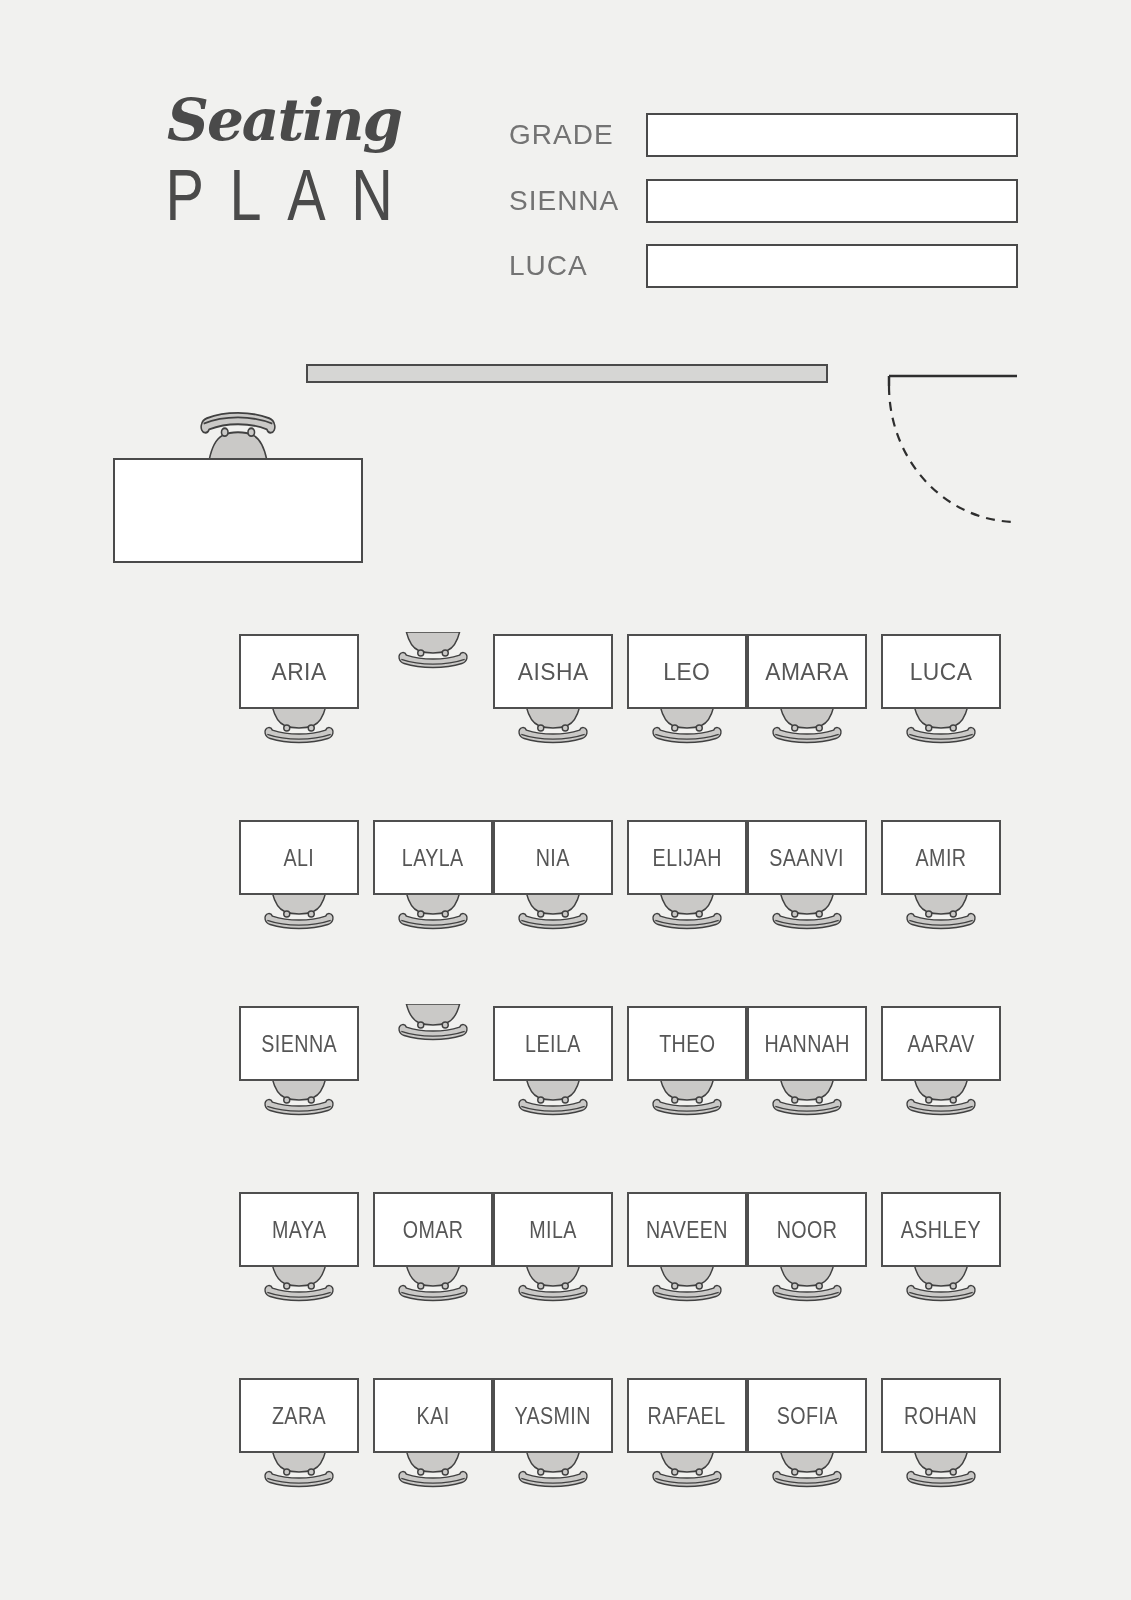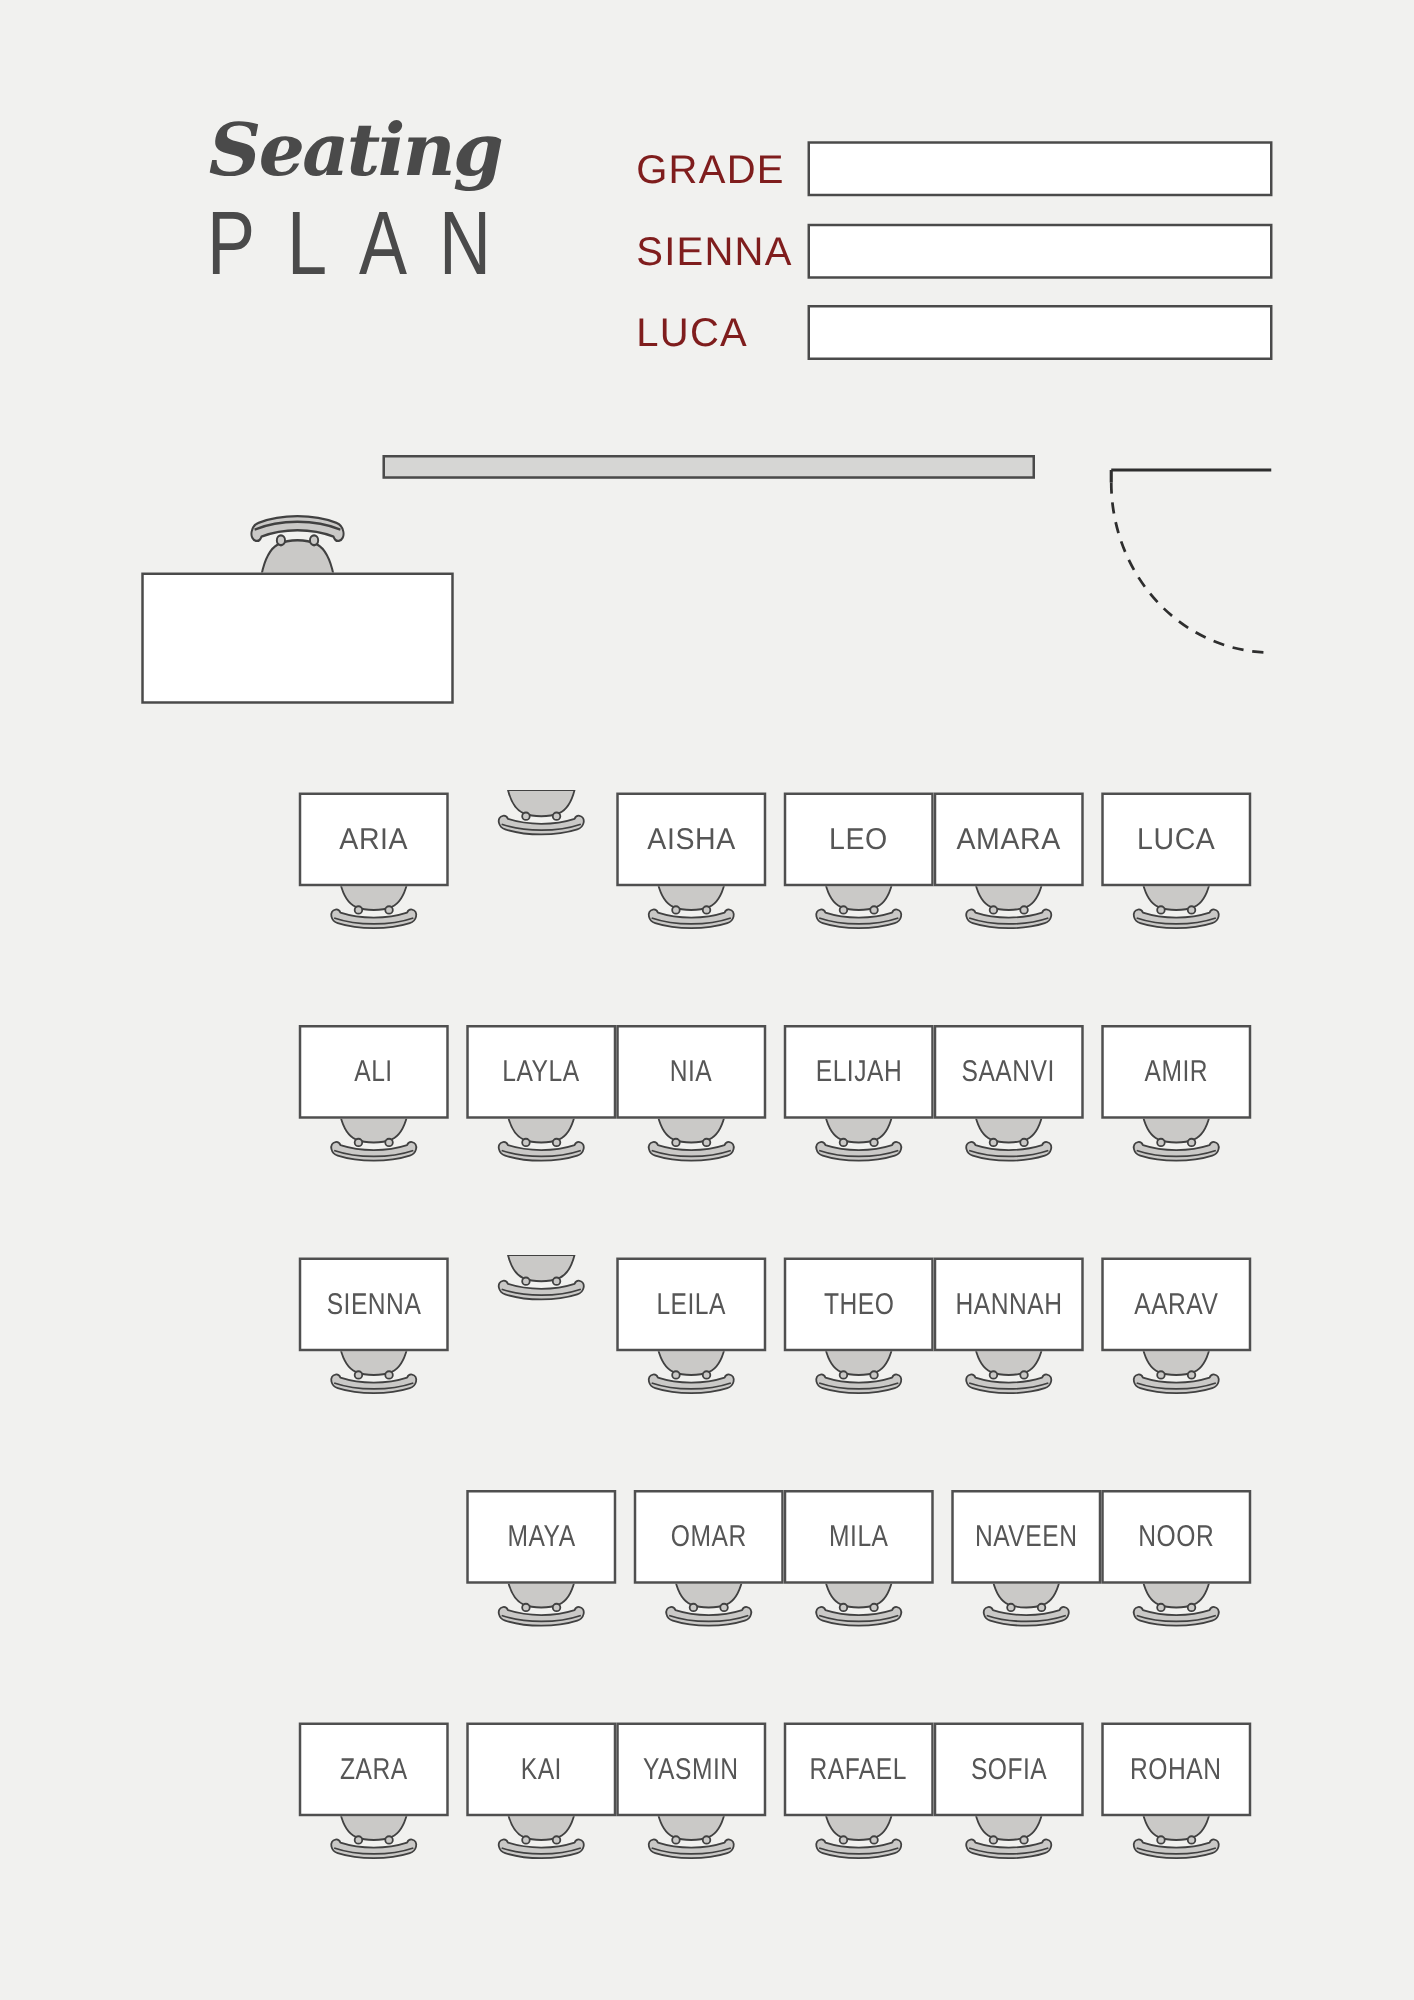--- a/index.html
+++ b/index.html
@@ -46,23 +46,23 @@
     white-space: nowrap;
   }
 
   
   .form-label {
     position: absolute;
     left: 509px;
     width: 135px;
     height: 44px;
     line-height: 44px;
-    font-size: 32px;
+    font-size: 28px;
     letter-spacing: 1px;
-    color: #7f1d1d;
+    color: #737373;
     white-space: nowrap;
   }
   .form-input {
     position: absolute;
     left: 646px;
     width: 372px;
     height: 44px;
     background: #ffffff;
     border: 2px solid #4a4a4a;
     outline: none;
@@ -531,20 +531,34 @@
       <svg class="chair" viewBox="0 0 100 52" preserveAspectRatio="none">
         <g fill="#cac9c7" stroke="#414141" stroke-width="2" stroke-linejoin="round">
           <path d="M 13 0 C 16 12 21 22 30 26 C 36 28.4 43 29.5 50 29.5 C 57 29.5 64 28.4 70 26 C 79 22 84 12 87 0 Z"></path>
           <circle cx="33" cy="29.5" r="4.2"></circle>
           <circle cx="67" cy="29.5" r="4.2"></circle>
           <path d="M 7.5 29 C 4 29.5 2 33 3 37 C 3.8 40.5 6 43 10 44.3 C 22 48.2 35 50 50 50 C 65 50 78 48.2 90 44.3 C 94 43 96.2 40.5 97 37 C 98 33 96 29.5 92.5 29 C 90 28.6 88 30 87 32.5 C 75.5 36.3 63 38 50 38 C 37 38 24.5 36.3 13 32.5 C 12 30 10 28.6 7.5 29 Z"></path>
           <path d="M 6 38.5 C 19 43 33.5 45.2 50 45.2 C 66.5 45.2 81 43 94 38.5" fill="none"></path>
         </g>
       </svg>
     </div>
+          <div class="desk-unit">
+      <div class="desk-top">
+        <span class="desk-name">ASHLEY</span>
+      </div>
+      <svg class="chair" viewBox="0 0 100 52" preserveAspectRatio="none">
+        <g fill="#cac9c7" stroke="#414141" stroke-width="2" stroke-linejoin="round">
+          <path d="M 13 0 C 16 12 21 22 30 26 C 36 28.4 43 29.5 50 29.5 C 57 29.5 64 28.4 70 26 C 79 22 84 12 87 0 Z"></path>
+          <circle cx="33" cy="29.5" r="4.2"></circle>
+          <circle cx="67" cy="29.5" r="4.2"></circle>
+          <path d="M 7.5 29 C 4 29.5 2 33 3 37 C 3.8 40.5 6 43 10 44.3 C 22 48.2 35 50 50 50 C 65 50 78 48.2 90 44.3 C 94 43 96.2 40.5 97 37 C 98 33 96 29.5 92.5 29 C 90 28.6 88 30 87 32.5 C 75.5 36.3 63 38 50 38 C 37 38 24.5 36.3 13 32.5 C 12 30 10 28.6 7.5 29 Z"></path>
+          <path d="M 6 38.5 C 19 43 33.5 45.2 50 45.2 C 66.5 45.2 81 43 94 38.5" fill="none"></path>
+        </g>
+      </svg>
+    </div>
         </div>
       </div>
       <div class="desk-row">
         <div class="desk-group">
           <div class="desk-unit">
       <div class="desk-top">
         <span class="desk-name">ZARA</span>
       </div>
       <svg class="chair" viewBox="0 0 100 52" preserveAspectRatio="none">
         <g fill="#cac9c7" stroke="#414141" stroke-width="2" stroke-linejoin="round">

